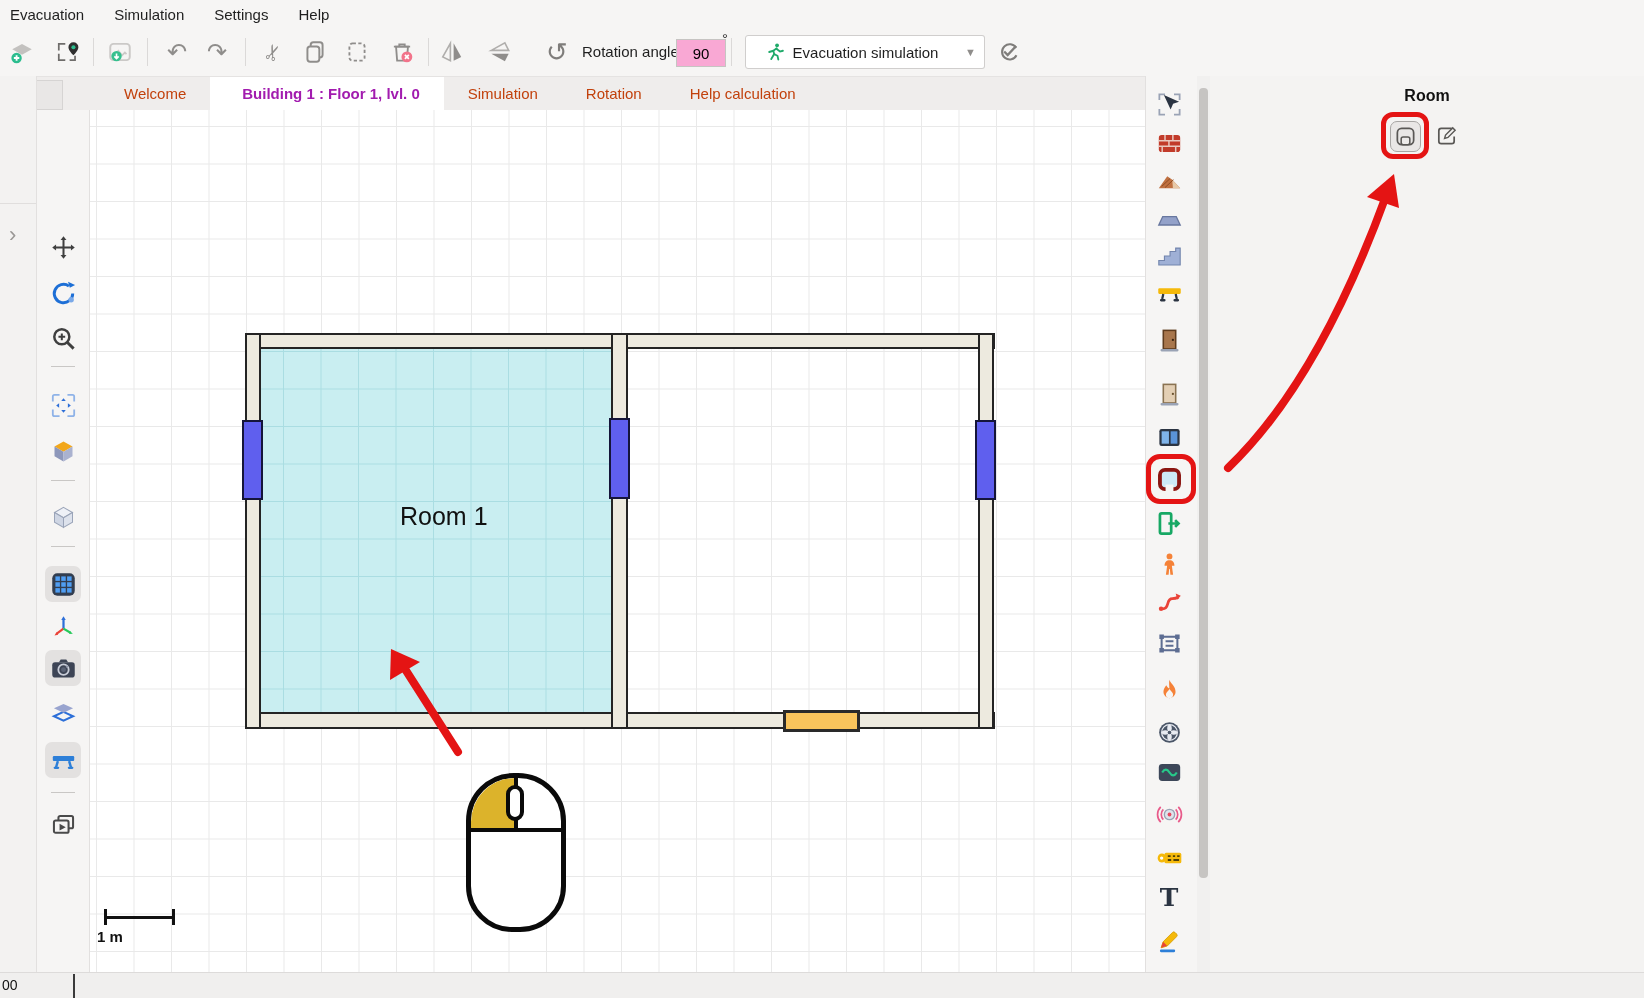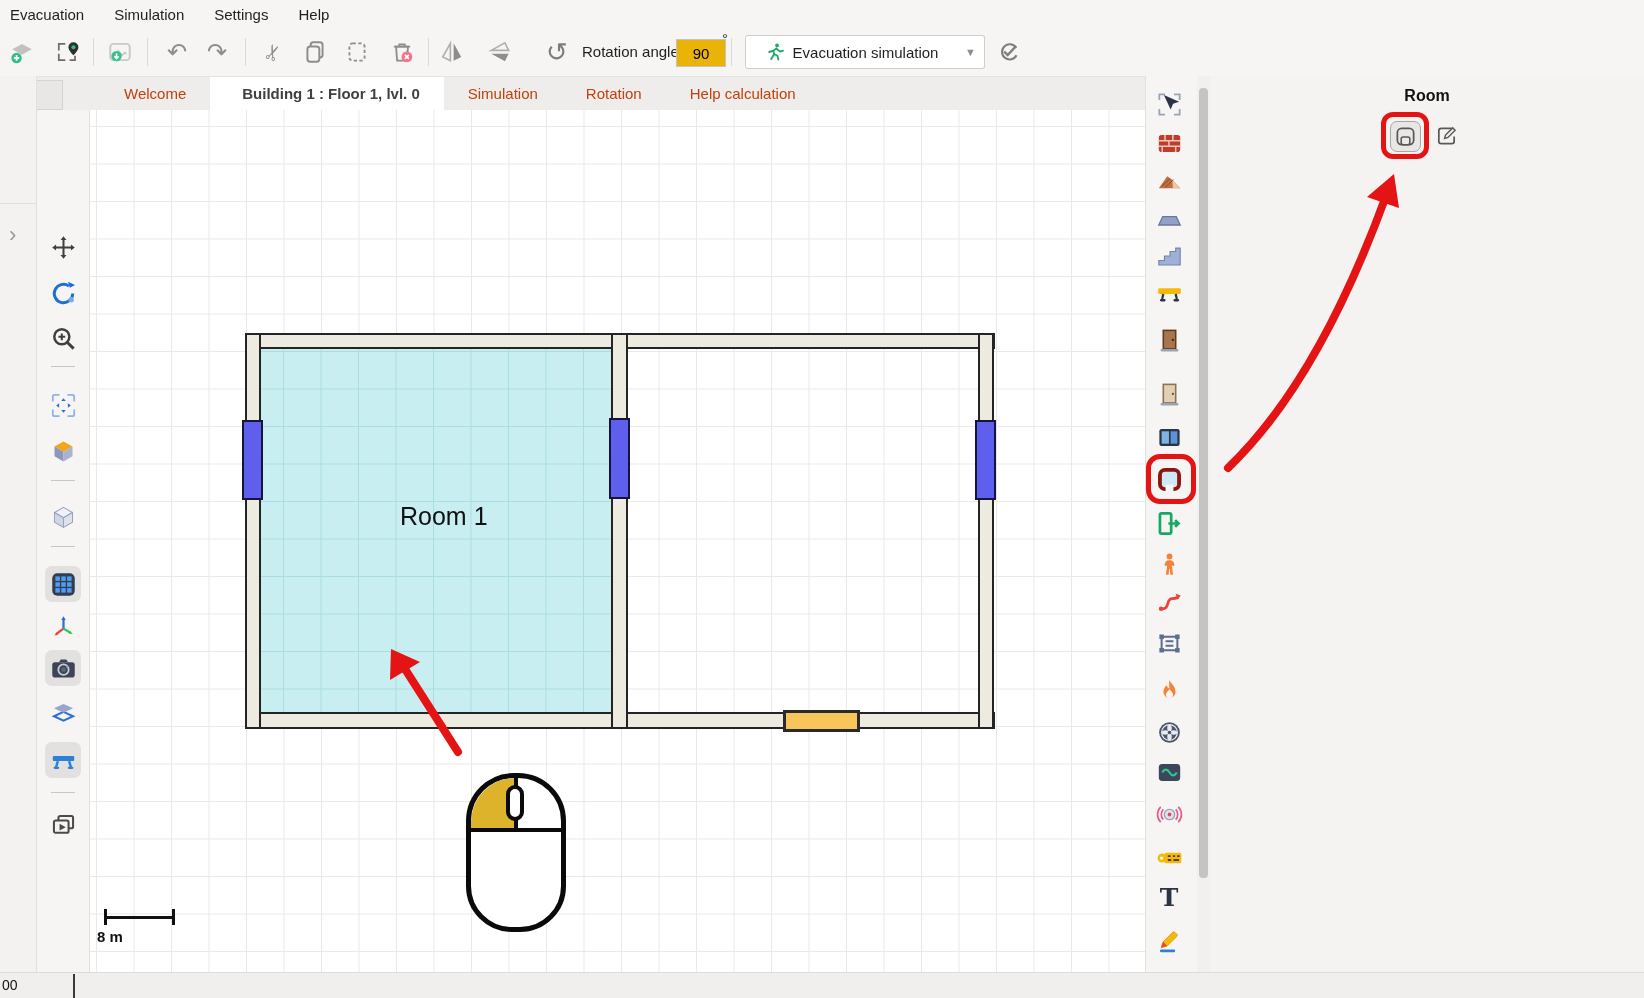--- a/index.html
+++ b/index.html
@@ -9,32 +9,32 @@
   .menubar{position:absolute;top:0;left:0;width:100%;height:28px;background:#f6f5f4;
            display:flex;align-items:center;padding-left:10px;gap:30px;box-sizing:border-box;font-size:15px;}
   .menu-item{cursor:default;}
   
   .toolbar{position:absolute;top:28px;left:0;width:100%;height:48px;background:#f6f5f4;}
   .tbtn{position:absolute;top:7px;width:34px;height:34px;display:flex;align-items:center;justify-content:center;border-radius:4px;}
   .tbtn svg{width:26px;height:26px;}
   .tsep{position:absolute;top:10px;width:1px;height:28px;background:#dbd9d8;}
   .glyph{font-size:24px;color:#8f8d8b;line-height:1;}
   .rot-label{position:absolute;top:15px;left:582px;font-size:15px;}
-  .rot-input{position:absolute;top:11px;left:676px;width:44px;height:24px;border:1px solid #c6c4c2;background:#eab308;
+  .rot-input{position:absolute;top:11px;left:676px;width:44px;height:24px;border:1px solid #c6c4c2;background:#f9a8d4;
              text-align:center;font-size:15px;font-family:"Liberation Sans",sans-serif;}
   .degree{position:absolute;top:2px;left:722px;font-size:15px;color:#333;}
   .evac-btn{position:absolute;top:7px;left:745px;width:213px;height:34px;background:#fff;border:1px solid #d0cecd;
             border-radius:3px 0 0 3px;display:flex;align-items:center;justify-content:center;gap:8px;font-size:15px;box-sizing:border-box;}
   .evac-dd{position:absolute;top:7px;left:957px;width:28px;height:34px;background:#fff;border:1px solid #d0cecd;border-left:none;
            border-radius:0 3px 3px 0;display:flex;align-items:center;justify-content:center;color:#8f8d8b;font-size:11px;box-sizing:border-box;}
   
   .tabbar{position:absolute;top:76px;left:0;width:1145px;height:34px;background:#efedec;border-top:1px solid #e5e3e2;
           display:flex;padding-left:100px;box-sizing:border-box;font-size:15px;}
   .tab{padding:0 24px;line-height:34px;color:#c2410c;white-space:nowrap;}
-  .tab.active{background:#fff;color:#404040;font-weight:bold;padding-left:32px;}
+  .tab.active{background:#fff;color:#a21caf;font-weight:bold;padding-left:32px;}
   .corner-box{position:absolute;top:80px;left:0;width:63px;height:30px;background:#e9e7e6;border:1px solid #d6d4d3;box-sizing:border-box;}
   
   .left-rail{position:absolute;top:76px;left:0;width:37px;height:922px;background:#f3f2f1;border-right:1px solid #e2e0df;box-sizing:border-box;}
   .rail-sep{position:absolute;top:127px;left:0;width:36px;height:1px;background:#e0dedd;}
   .rail-chevron{position:absolute;top:146px;left:9px;font-size:22px;color:#9a9896;}
   .left-toolbar{position:absolute;top:110px;left:37px;width:53px;height:888px;background:#f6f5f4;border-right:1px solid #e2e0df;box-sizing:border-box;}
   .sbtn{position:absolute;left:45px;width:36px;height:36px;display:flex;align-items:center;justify-content:center;border-radius:7px;}
   .sbtn.selected{background:#e3e1e0;}
   .sbtn svg{width:27px;height:27px;}
   .ssep{position:absolute;left:51px;width:24px;height:1px;background:#c9c7c5;}
@@ -334,21 +334,21 @@
   <div class="wall" style="left:978px;top:333px;width:16px;height:396px"></div>
   <div class="window-obj" style="left:242px;top:420px;width:21px;height:80px"></div>
   <div class="window-obj" style="left:609px;top:418px;width:21px;height:81px"></div>
   <div class="window-obj" style="left:975px;top:420px;width:21px;height:80px"></div>
   <div class="door-obj"></div>
   <div class="room-label">Room 1</div>
 
   <div class="scale-line"></div>
   <div class="scale-tick" style="left:104px"></div>
   <div class="scale-tick" style="left:172px"></div>
-  <div class="scale-label">8 m</div>
+  <div class="scale-label">1 m</div>
 
   <div class="mouse">
     <div class="mouse-gold"></div>
     <div class="mouse-vline"></div>
     <div class="mouse-hline"></div>
     <div class="mouse-wheel"></div>
   </div>
 
   <div class="right-toolbar"></div>
   <div class="rbtn" style="top:88px">

